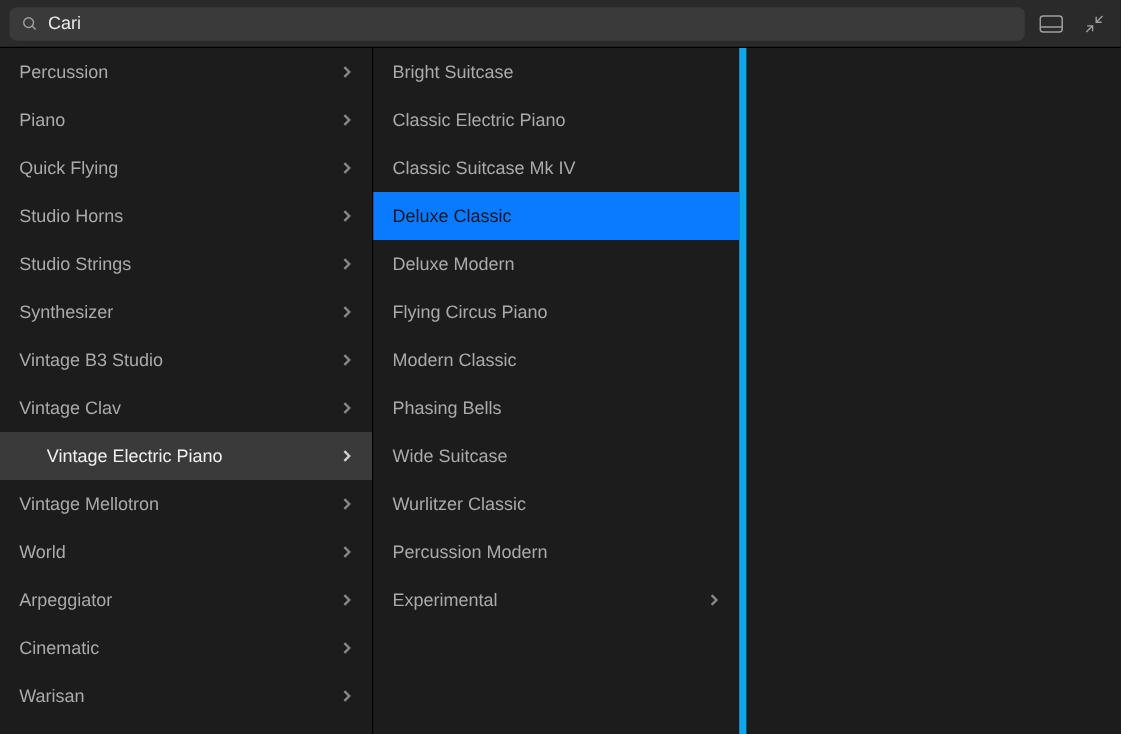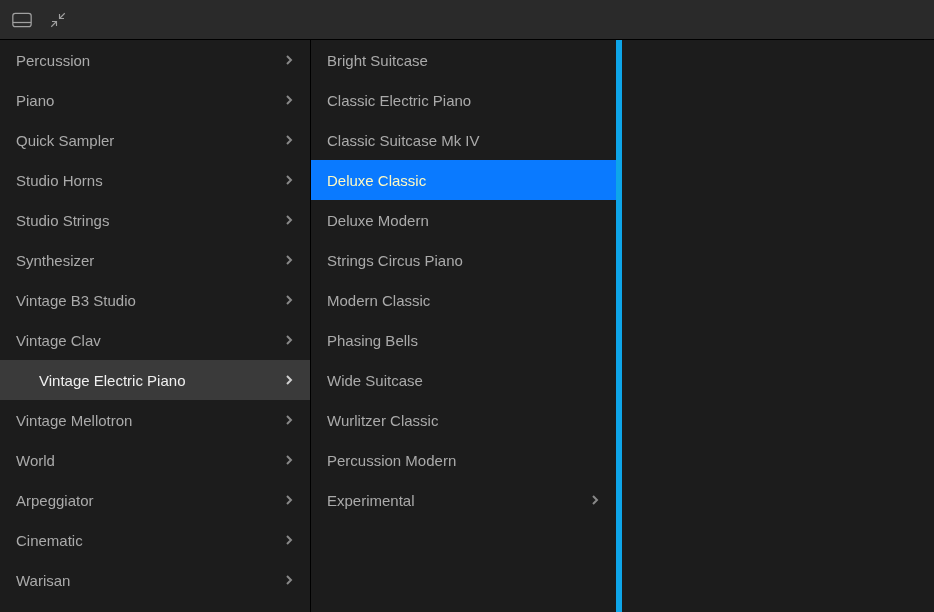--- a/index.html
+++ b/index.html
@@ -104,38 +104,45 @@
       font-size: 15px;
       color: #aaaaaa;
     }
     .list-item.selected-path {
       background: #3a3a3a;
       color: #f0f0f0;
       padding-left: 39px;
     }
     .list-item.selected-active {
       background: #0a7aff;
-      color: #fef9c3;
+      color: #0f172a;
     }
     .chevron {
       width: 10px;
       height: 10px;
       fill: none;
       stroke: #888;
       stroke-width: 2;
       flex-shrink: 0;
     }
     .list-item.selected-path .chevron {
       stroke: #d0d0d0;
     }
   </style>
 </head>
 <body>
 
 <div class="header">
+  <div class="search-container">
+    <svg class="search-icon-svg" viewBox="0 0 24 24">
+      <circle cx="10" cy="10" r="7"></circle>
+      <line x1="20" y1="20" x2="15" y2="15"></line>
+    </svg>
+    <input class="search-input" type="text" value="Cari" style="">
+  </div>
   <div class="header-button">
     <svg class="panel-icon-svg" viewBox="0 0 24 18">
       <rect x="1" y="1" width="22" height="16" rx="3"></rect>
       <line x1="1" y1="12" x2="23" y2="12"></line>
     </svg>
   </div>
   <div class="header-button">
     <svg class="collapse-icon-svg" viewBox="0 0 24 24">
       <polyline points="4,14 10,14 10,20"></polyline>
       <line x1="10" y1="14" x2="3" y2="21"></line>
@@ -153,21 +160,21 @@
           <polyline points="3,1 7,5 3,9"></polyline>
         </svg>
       </div>
       <div class="list-item">
         <span>Piano</span>
         <svg class="chevron" viewBox="0 0 10 10">
           <polyline points="3,1 7,5 3,9"></polyline>
         </svg>
       </div>
       <div class="list-item">
-        <span>Quick Sampler</span>
+        <span>Quick Flying</span>
         <svg class="chevron" viewBox="0 0 10 10">
           <polyline points="3,1 7,5 3,9"></polyline>
         </svg>
       </div>
       <div class="list-item">
         <span>Studio Horns</span>
         <svg class="chevron" viewBox="0 0 10 10">
           <polyline points="3,1 7,5 3,9"></polyline>
         </svg>
       </div>
@@ -242,21 +249,21 @@
       <div class="list-item">
         <span>Classic Suitcase Mk IV</span>
       </div>
       <div class="list-item selected-active">
         <span>Deluxe Classic</span>
       </div>
       <div class="list-item">
         <span>Deluxe Modern</span>
       </div>
       <div class="list-item">
-        <span>Strings Circus Piano</span>
+        <span>Flying Circus Piano</span>
       </div>
       <div class="list-item">
         <span>Modern Classic</span>
       </div>
       <div class="list-item">
         <span>Phasing Bells</span>
       </div>
       <div class="list-item">
         <span>Wide Suitcase</span>
       </div>

